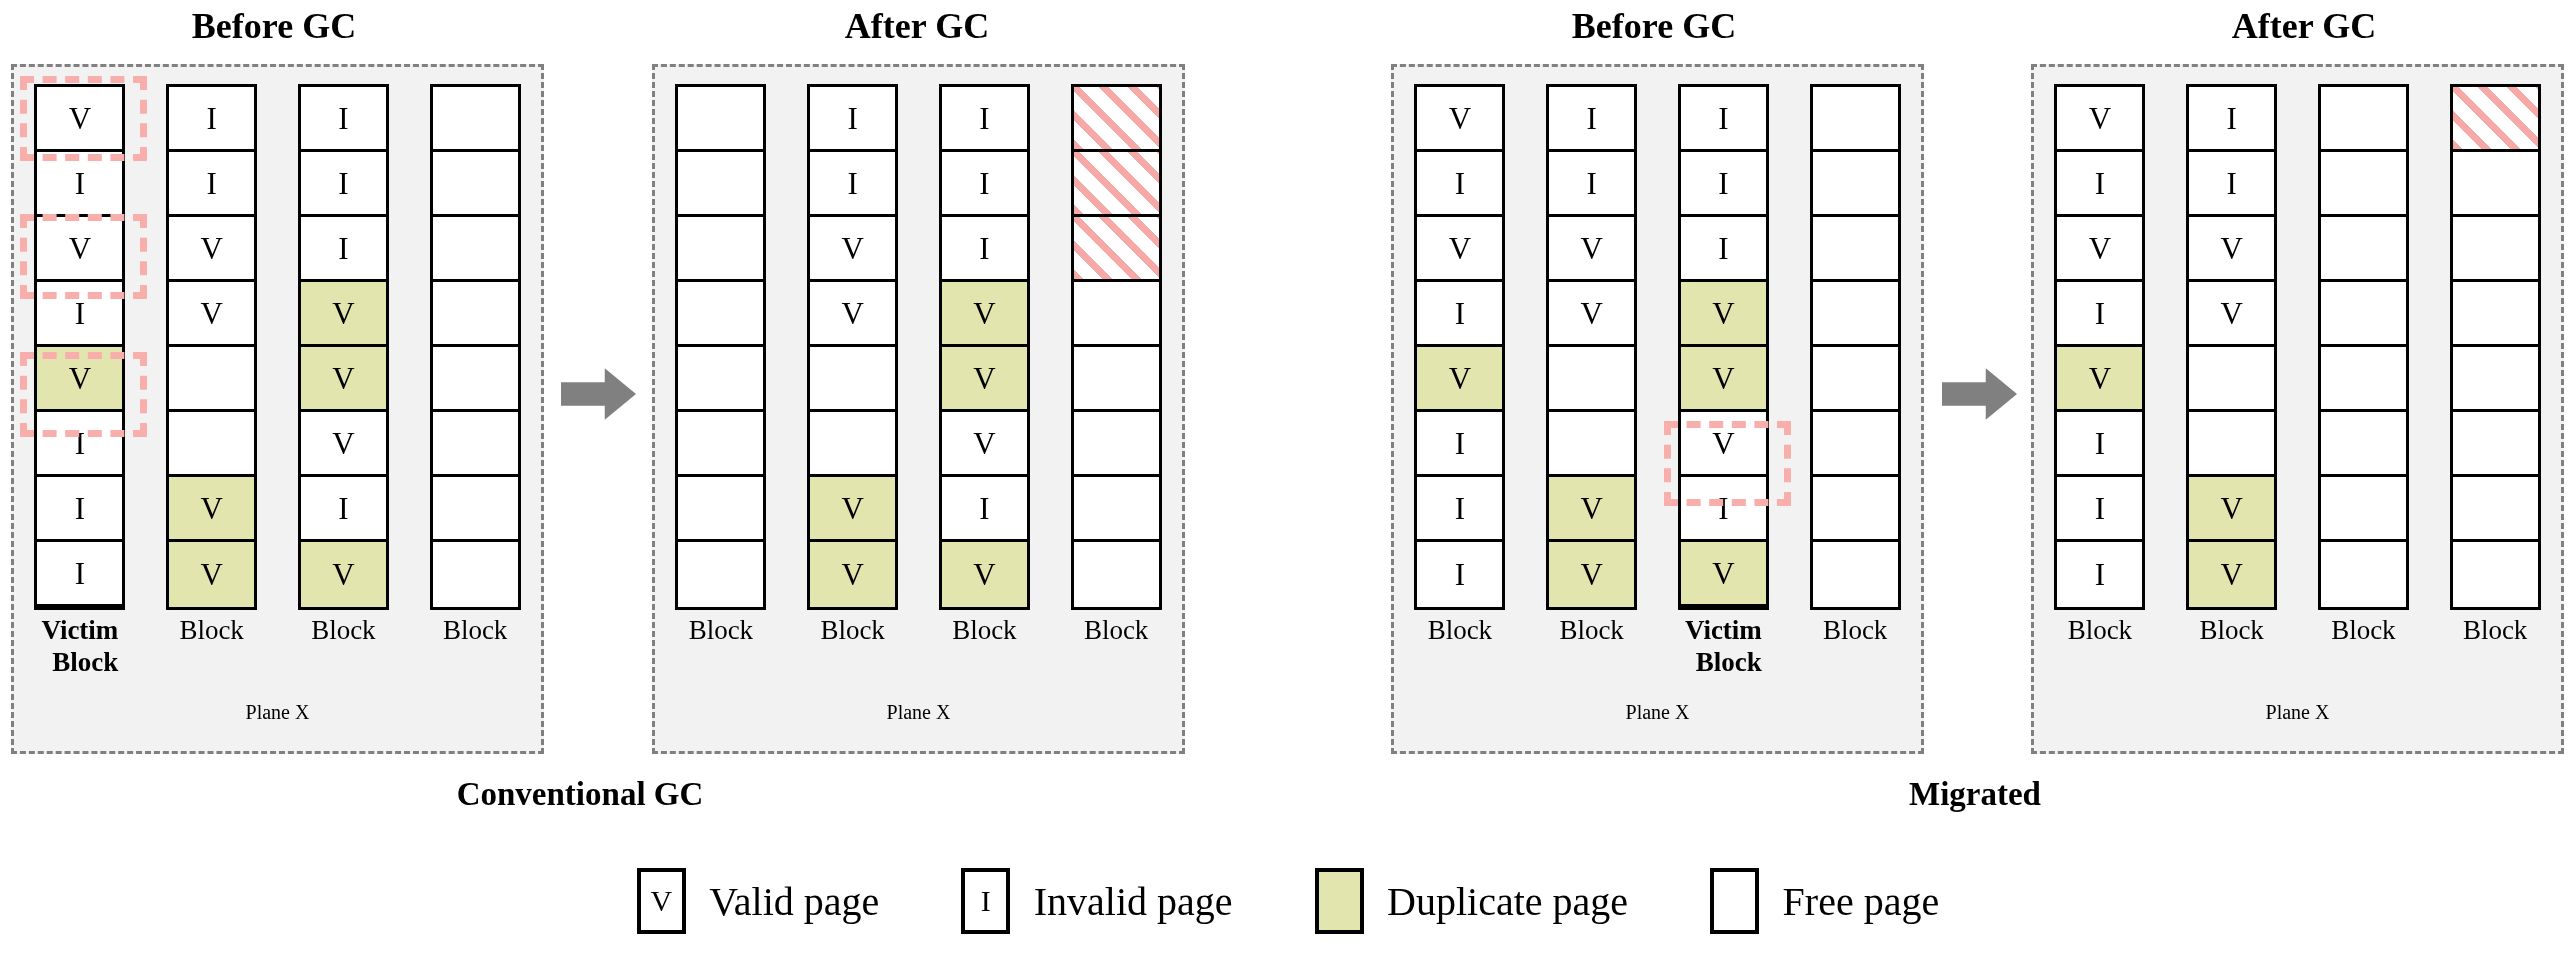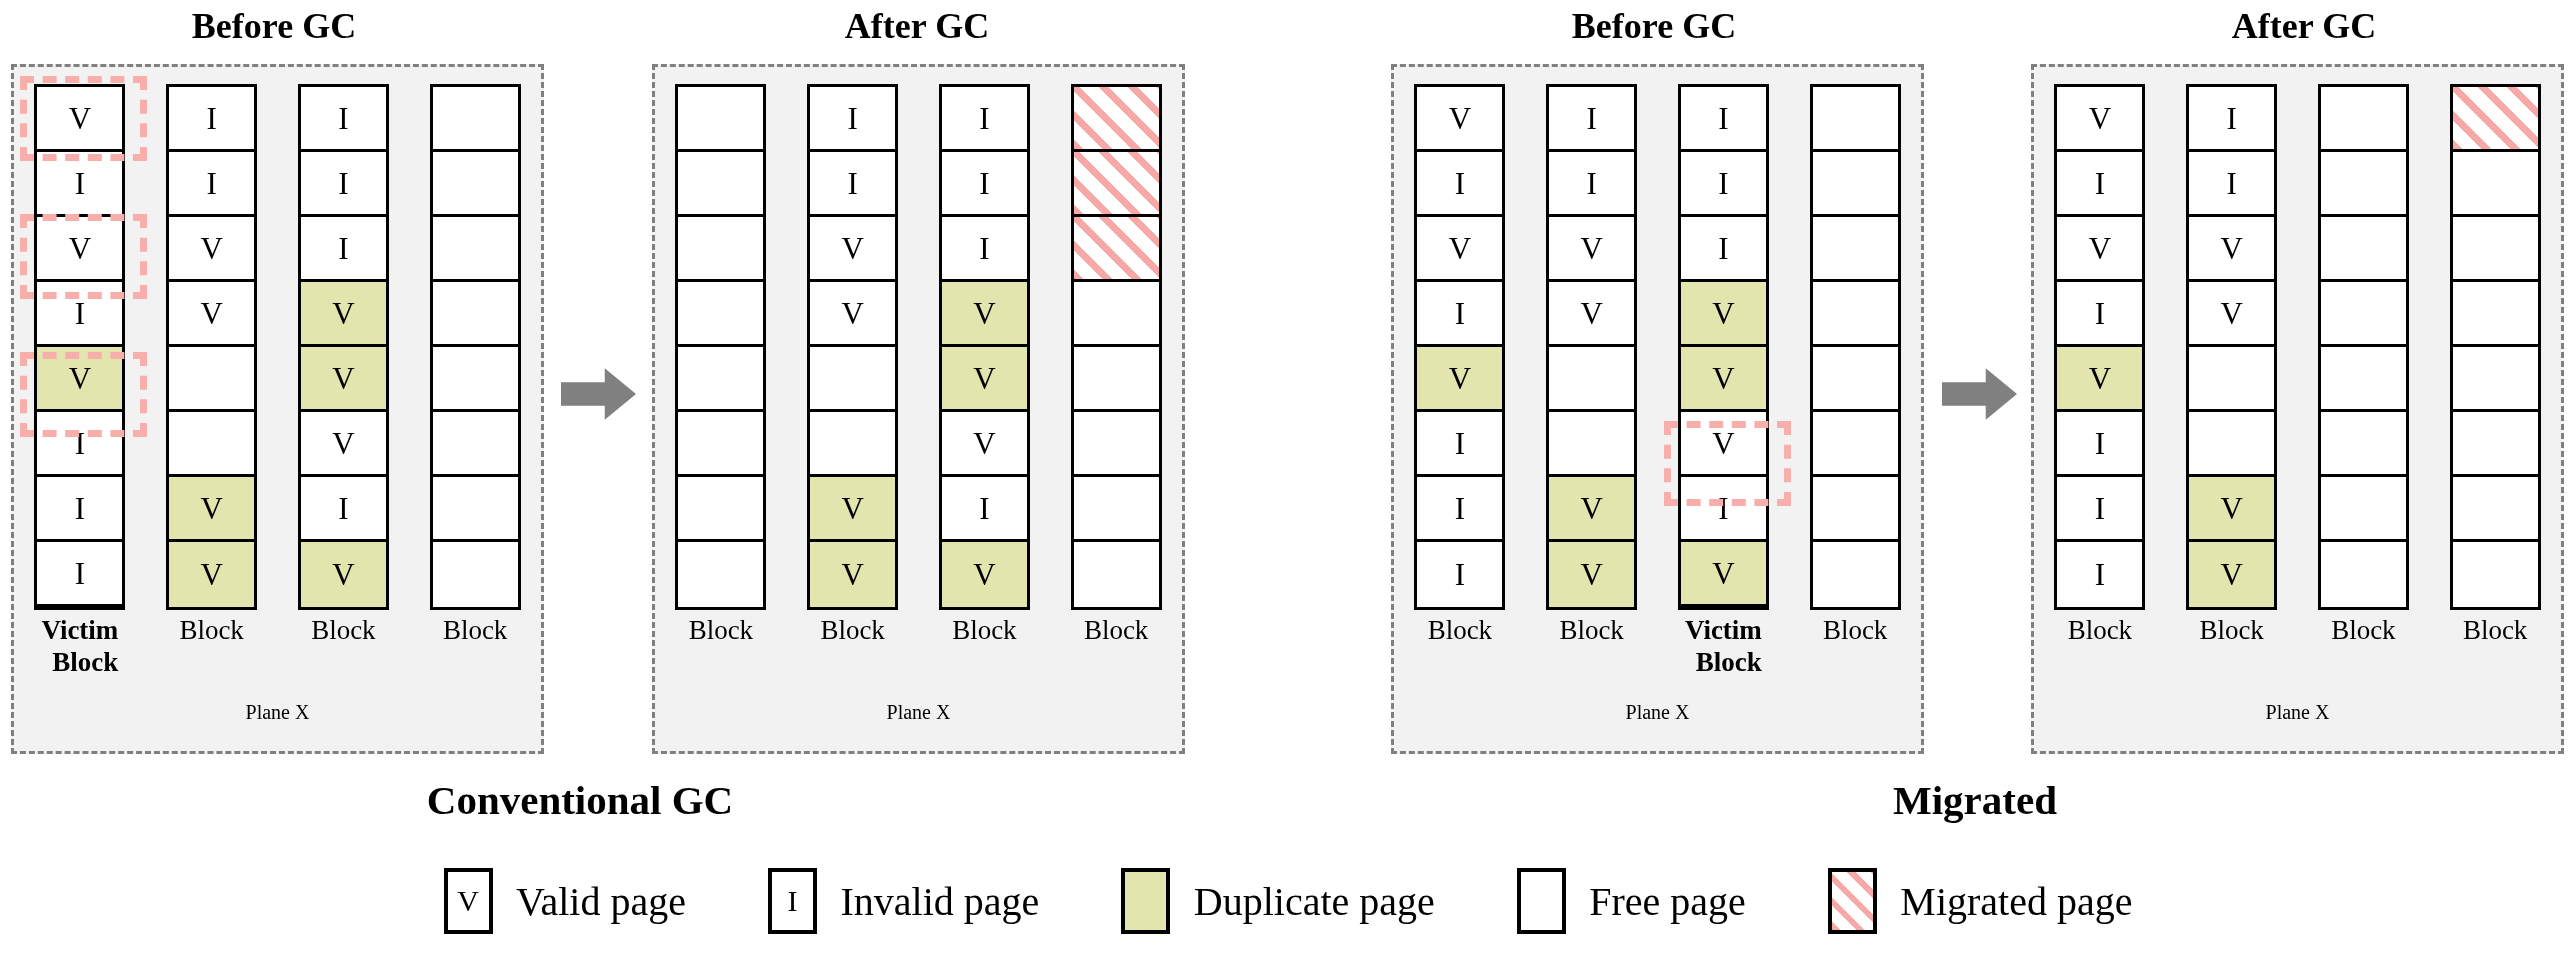--- a/index.html
+++ b/index.html
@@ -120,21 +120,21 @@
   .arrow {
     position: absolute;
     width: 75px;
     height: 52px;
   }
 
   
   .method-caption {
     position: absolute;
     font-weight: bold;
-    font-size: 41px;
+    font-size: 33px;
     color: #000;
     white-space: nowrap;
     transform: translateX(-50%);
   }
 
   
   .legend {
     position: absolute;
     left: 0; right: 0;
     bottom: 44px;
@@ -446,18 +446,14 @@
       <div class="legend-text">Invalid page</div>
     </div>
     <div class="legend-item">
       <div class="legend-swatch dup"></div>
       <div class="legend-text">Duplicate page</div>
     </div>
     <div class="legend-item">
       <div class="legend-swatch free"></div>
       <div class="legend-text">Free page</div>
     </div>
-    <div class="legend-item">
-      <div class="legend-swatch migrated"></div>
-      <div class="legend-text">Migrated page</div>
-    </div>
   </div>
 
 
 </body></html>

